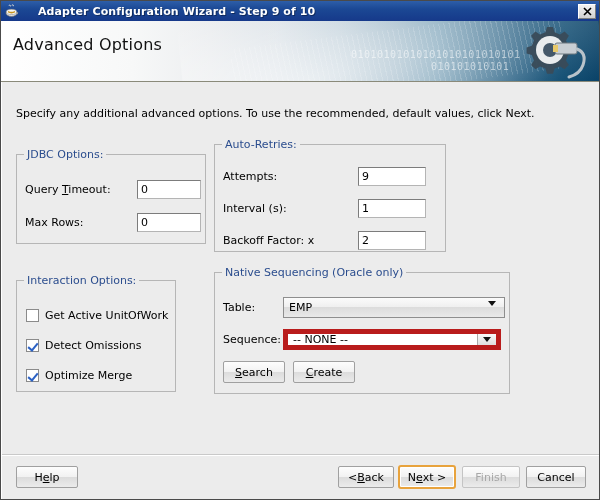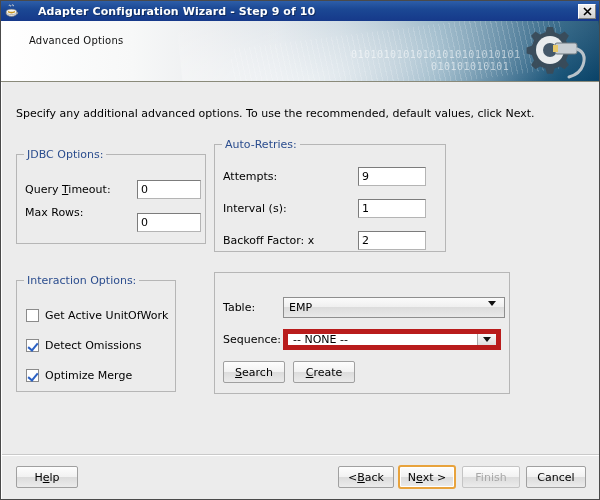--- a/index.html
+++ b/index.html
@@ -112,22 +112,22 @@
   }
   .binary-1 { left: 350px; top: 28px; }
   .binary-2 { left: 430px; top: 40px; }
   .gear-wrap {
     position: absolute;
     right: 10px; top: 2px;
     width: 120px; height: 58px;
   }
   .banner-title {
     position: absolute;
-    left: 28px; top: 14px;
-    font-size: 10px;
+    left: 12px; top: 14px;
+    font-size: 16px;
     color: #111111;
     font-weight: normal;
     letter-spacing: 0.2px;
   }
 
   
   .content {
     flex: 1 1 auto;
     position: relative;
     background: #ececec;
@@ -335,21 +335,21 @@
   </div>
 
   <div class="content">
 
     <div class="instruction">Specify any additional advanced options.  To use the recommended, default values, click Next.</div>
 
     <div class="group" id="jdbc-group">
       <div class="group-title">JDBC Options:</div>
       <div class="field-label" style="left:8px; top:28px;"><span>Query </span><span class="mn">T</span><span>imeout:</span></div>
       <input class="txt" style="left: 120px; top: 25px; width: 64px;" value="0">
-      <div class="field-label" style="left:8px; top:51px;">Max Rows:</div>
+      <div class="field-label" style="left:8px; top:61px;">Max Rows:</div>
       <input class="txt" style="left: 120px; top: 58px; width: 64px;" value="0">
     </div>
 
     <div class="group" id="retries-group">
       <div class="group-title">Auto-Retries:</div>
       <div class="field-label" style="left:8px; top:25px;">Attempts:</div>
       <input class="txt" style="left: 143px; top: 22px; width: 68px;" value="9">
       <div class="field-label" style="left:8px; top:57px;text-align:center;">Interval (s):</div>
       <input class="txt" style="left: 143px; top: 54px; width: 68px;" value="1">
       <div class="field-label" style="left:8px; top:89px;">Backoff Factor: x</div>
@@ -369,20 +369,21 @@
         <span class="cblabel">Get Active UnitOfWork</span>
       </div>
 
       <div class="cbrow" style="left:9px; top:88px;">
         <span class="cbox checked"></span>
         <span class="cblabel">Optimize Merge</span>
       </div>
     </div>
 
     <div class="group" id="sequencing-group">
+      <div class="group-title">Native Sequencing (Oracle only)</div>
 
       <div class="field-label" style="left:8px; top:28px;">Table:</div>
       <div class="combo-flat" style="left:68px; top:24px; width:222px;">
         <span>EMP</span>
         <span class="arrow"><span class="tri-down"></span></span>
       </div>
 
       <div class="field-label" style="left:8px; top:60px;">Sequence:</div>
       <div class="combo-white" style="left:68px; top:56px; width:218px;">
         <span class="cw-value">-- NONE --</span>

